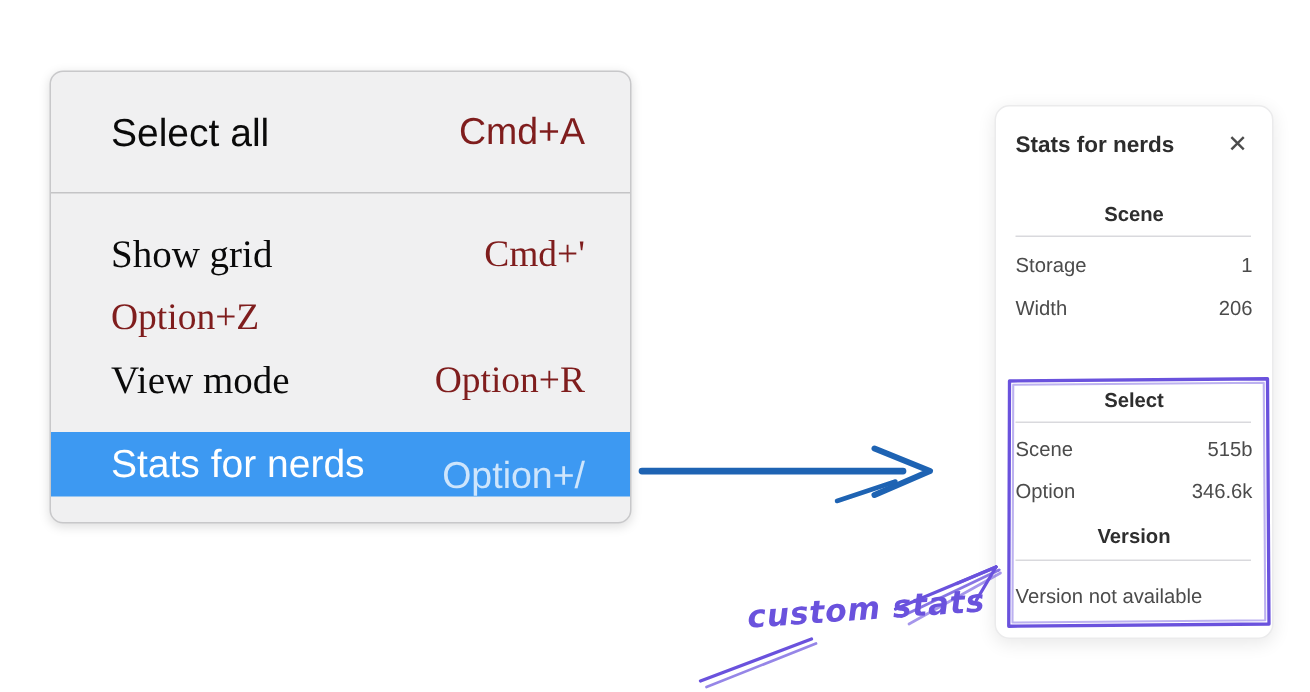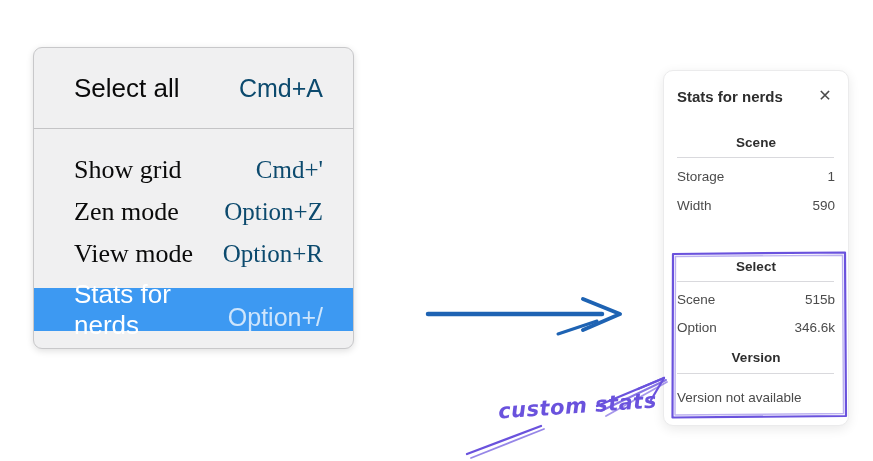--- a/index.html
+++ b/index.html
@@ -6,36 +6,36 @@
     margin: 0; padding: 0;
     width: 873px; height: 461px;
     background: #ffffff;
     overflow: hidden;
     font-family: "Liberation Sans", sans-serif;
     position: relative;
   }
   
   .menu {
     position: absolute; left: 33px; top: 47px;
-    width: 321px; height: 302px;
+    width: 388px; height: 302px;
     background: #f0f0f1;
     border: 1px solid #c8c8ca;
     border-radius: 9px;
     box-shadow: 0 2px 7px rgba(0,0,0,0.13);
     box-sizing: border-box;
     display: flex; flex-direction: column;
     overflow: hidden;
   }
   .menu-row {
     display: flex; align-items: center; justify-content: space-between;
     padding: 0 30px 0 40px;
     font-size: 26px; color: #0a0a0a;
     flex: 0 0 auto;
   }
-  .menu-row .shortcut { color: #0c4a6e; font-size: 25px; }
+  .menu-row .shortcut { color: #7f1d1d; font-size: 25px; }
   .menu-row.first { height: 80px; }
   .menu-sep { height: 1px; background: #c4c4c6; flex: 0 0 auto; }
   .menu-group-pad { height: 20px; flex: 0 0 auto; }
   .menu-row.std { height: 42px; font-family: Liberation Serif, serif; }
   .menu-gap { height: 13px; flex: 0 0 auto; }
   .menu-row.selected {
     height: 43px;
     color: #ffffff;
   }
   .menu-row.selected .shortcut { color: rgba(255,255,255,0.75); margin-top: 16px; }
@@ -104,21 +104,20 @@
     <span>Select all</span>
     <span class="shortcut">Cmd+A</span>
   </div>
   <div class="menu-sep"></div>
   <div class="menu-group-pad"></div>
   <div class="menu-row std">
     <span>Show grid</span>
     <span class="shortcut">Cmd+'</span>
   </div>
   <div class="menu-row std">
-    <span>Zen mode</span>
     <span class="shortcut">Option+Z</span>
   </div>
   <div class="menu-row std">
     <span>View mode</span>
     <span class="shortcut">Option+R</span>
   </div>
   <div class="menu-gap"></div>
   <div class="menu-row selected" style="background-color: rgb(61, 153, 242);">
     <span>Stats for nerds</span>
     <span class="shortcut">Option+/</span>
@@ -133,21 +132,21 @@
 
   <div class="sec-header" style="top:63px">Scene</div>
   <div class="divider" style="top:86px"></div>
 
   <div class="stat-row" style="top:97px">
     <span>Storage</span>
     <span>1</span>
   </div>
   <div class="stat-row" style="top:126px">
     <span>Width</span>
-    <span>590</span>
+    <span>206</span>
   </div>
 
   <div class="sec-header" style="top:187px">Select</div>
   <div class="divider" style="top:210px"></div>
 
   <div class="stat-row" style="top:220px">
     <span>Scene</span>
     <span>515b</span>
   </div>
   <div class="stat-row" style="top:248px">

